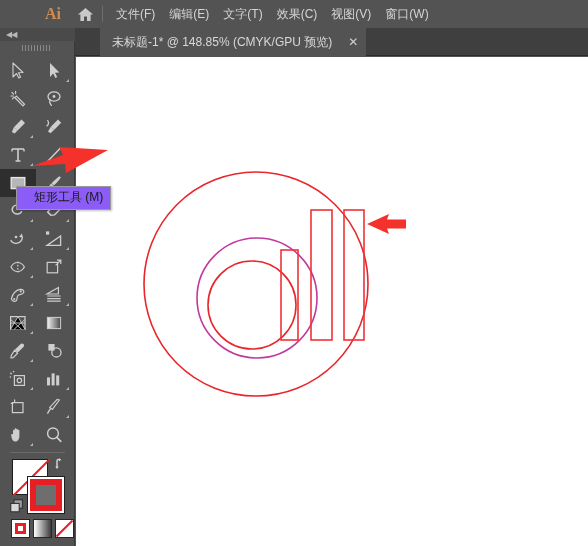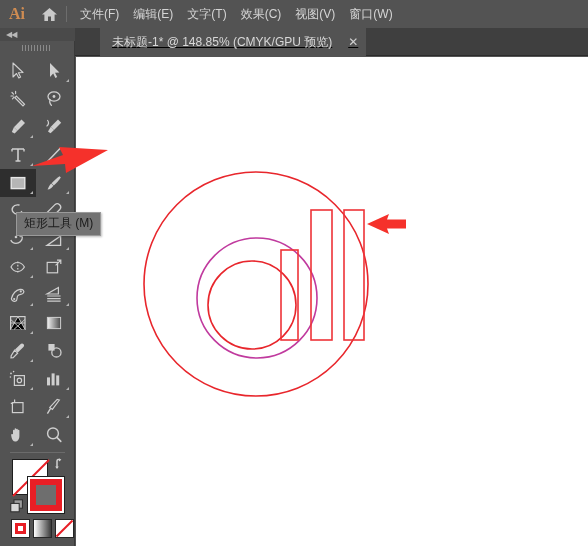--- a/index.html
+++ b/index.html
@@ -6,21 +6,21 @@
   html,body { width:588px; height:546px; overflow:hidden; }
   body {
     font-family:"Liberation Sans","DejaVu Sans",sans-serif;
     background:#535353;
     -webkit-font-smoothing:antialiased;
   }
 
   
   #menubar{
     position:absolute; left:0; top:0; width:588px; height:28px;
-    background:#535353; display:flex; align-items:center;
+    background:#535353; display:flex; align-items:center;padding-left:36px;
   }
   #ai-logo{
     width:34px; height:28px; display:flex; align-items:center; justify-content:center;
     color:#cf8c52; font-size:16px; font-weight:bold; letter-spacing:0px;
     font-family:"Liberation Serif","DejaVu Serif",serif;
   }
   #home-btn{
     width:30px; height:28px; display:flex; align-items:center; justify-content:center;
   }
   #menu-sep{ width:1px; height:16px; background:#6d6d6d; margin:0 6px 0 2px; }
@@ -31,21 +31,20 @@
 
   
   #tabstrip{
     position:absolute; left:75px; top:28px; width:513px; height:28px;
     background:#3f3f3f; border-bottom:1px solid #2b2b2b;
   }
   #doc-tab{
     position:absolute; left:25px; top:0; height:28px;
     background:#535353; display:flex; align-items:center;
     padding:0 0 0 12px;
-    text-decoration:underline;
   }
   #doc-tab-label{
     color:#d8d8d8; font-size:12px; white-space:nowrap; line-height:28px;
   }
   #doc-tab-close{
     width:26px; height:28px; display:flex; align-items:center; justify-content:center;
     color:#d0d0d0; font-size:12px; margin-left:8px; cursor:default;
   }
 
   
@@ -116,25 +115,24 @@
     width:19px; height:19px; border:1px solid #262626; position:relative;
   }
   #mode-color{ background:#fff; }
   #mode-color .c{ position:absolute; left:3px; top:3px; right:3px; bottom:3px; border:3px solid #e81e25;}
   #mode-grad{ background:linear-gradient(to right,#fff,#3a3a3a); }
   #mode-none{ background:#fff; overflow:hidden; }
 
   
   #tooltip{
     position:absolute; left:16px; top:186px;
-    background:#737373; border:1px solid #9a9a9a;
-    padding:2px 7px 3px 7px; font-size:12px; color:#1a1a1a;
+    background:#8b5cf6; border:1px solid #9a9a9a;
+    padding:2px 7px 3px 17px; font-size:12px; color:#1a1a1a;
     white-space:nowrap; z-index:60;
     box-shadow:1px 1px 2px rgba(0,0,0,.25);
-    margin-top:26px;
   }
 
   
   #canvas{
     position:absolute; left:76px; top:57px; width:512px; height:489px;
     background:#ffffff; overflow:hidden;
   }
   #art{ position:absolute; left:0; top:0; width:512px; height:489px; }
 
   

